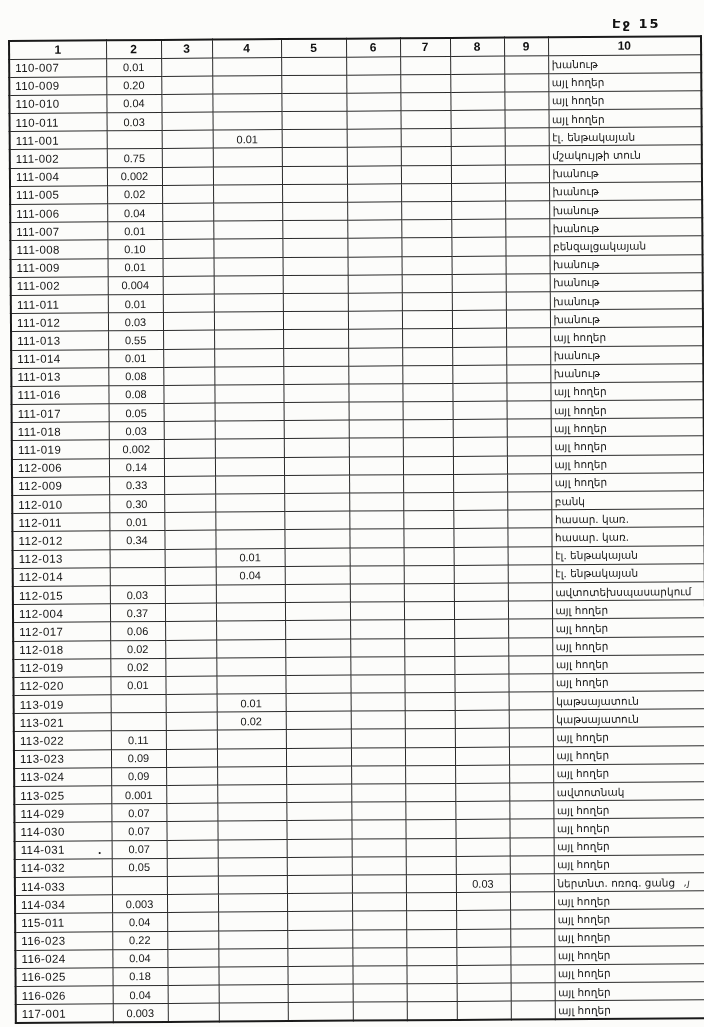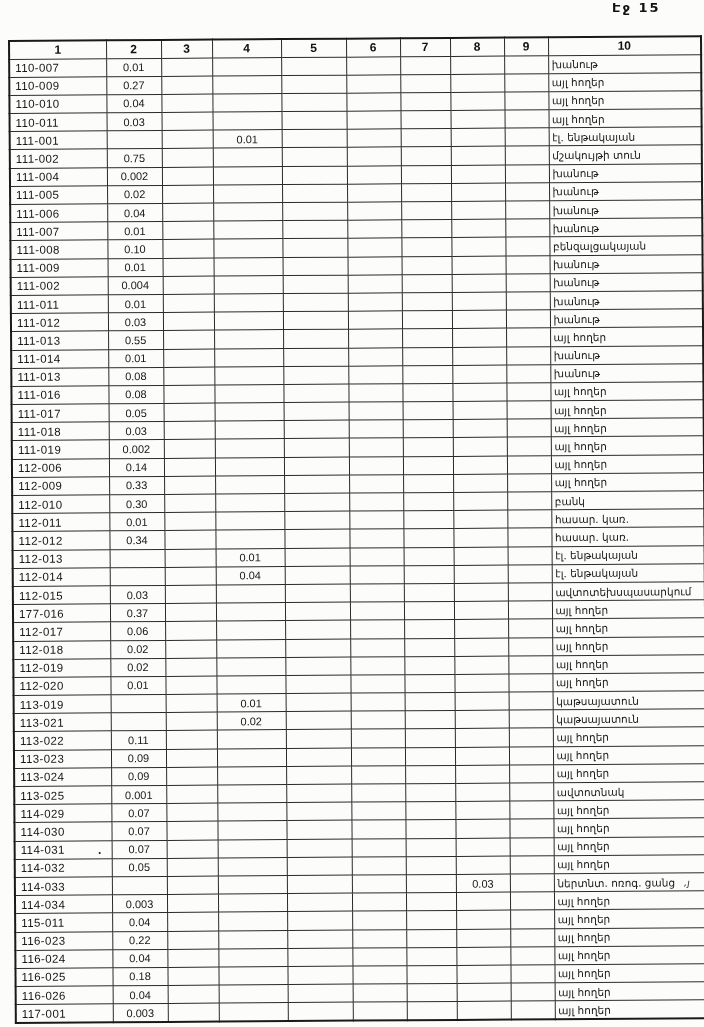--- a/index.html
+++ b/index.html
@@ -10,21 +10,21 @@
     width: 704px;
     height: 1027px;
     position: relative;
     overflow: hidden;
     background: #fcfcfa;
     font-family: "Liberation Sans", "DejaVu Sans", sans-serif;
     color: #161616;
   }
   .page-number {
     position: absolute;
-    top: 0;
+    top: 16px;
     left: 612px;
     font-size: 13px;
     font-weight: bold;
     letter-spacing: 2px;
     color: #111;
     font-family: "DejaVu Sans", sans-serif;
   }
   table.scan-table {
     position: absolute;
     left: 8px;
@@ -129,21 +129,21 @@
         <td class="cmid"></td>
         <td class="cmid"></td>
         <td class="cmid"></td>
         <td class="cmid"></td>
         <td class="cmid"></td>
         <td class="cmid"></td>
         <td class="c10">խանութ</td>
       </tr>
       <tr>
         <td class="c1">110-009</td>
-        <td class="cmid">0.27</td>
+        <td class="cmid">0.20</td>
         <td class="cmid"></td>
         <td class="cmid"></td>
         <td class="cmid"></td>
         <td class="cmid"></td>
         <td class="cmid"></td>
         <td class="cmid"></td>
         <td class="cmid"></td>
         <td class="c10">այլ հողեր</td>
       </tr>
       <tr>
@@ -476,21 +476,21 @@
         <td class="cmid"></td>
         <td class="cmid"></td>
         <td class="cmid"></td>
         <td class="cmid"></td>
         <td class="cmid"></td>
         <td class="cmid"></td>
         <td class="cmid"></td>
         <td class="c10">ավտոտեխսպասարկում</td>
       </tr>
       <tr>
-        <td class="c1">177-016</td>
+        <td class="c1">112-004</td>
         <td class="cmid">0.37</td>
         <td class="cmid"></td>
         <td class="cmid"></td>
         <td class="cmid"></td>
         <td class="cmid"></td>
         <td class="cmid"></td>
         <td class="cmid"></td>
         <td class="cmid"></td>
         <td class="c10">այլ հողեր</td>
       </tr>

